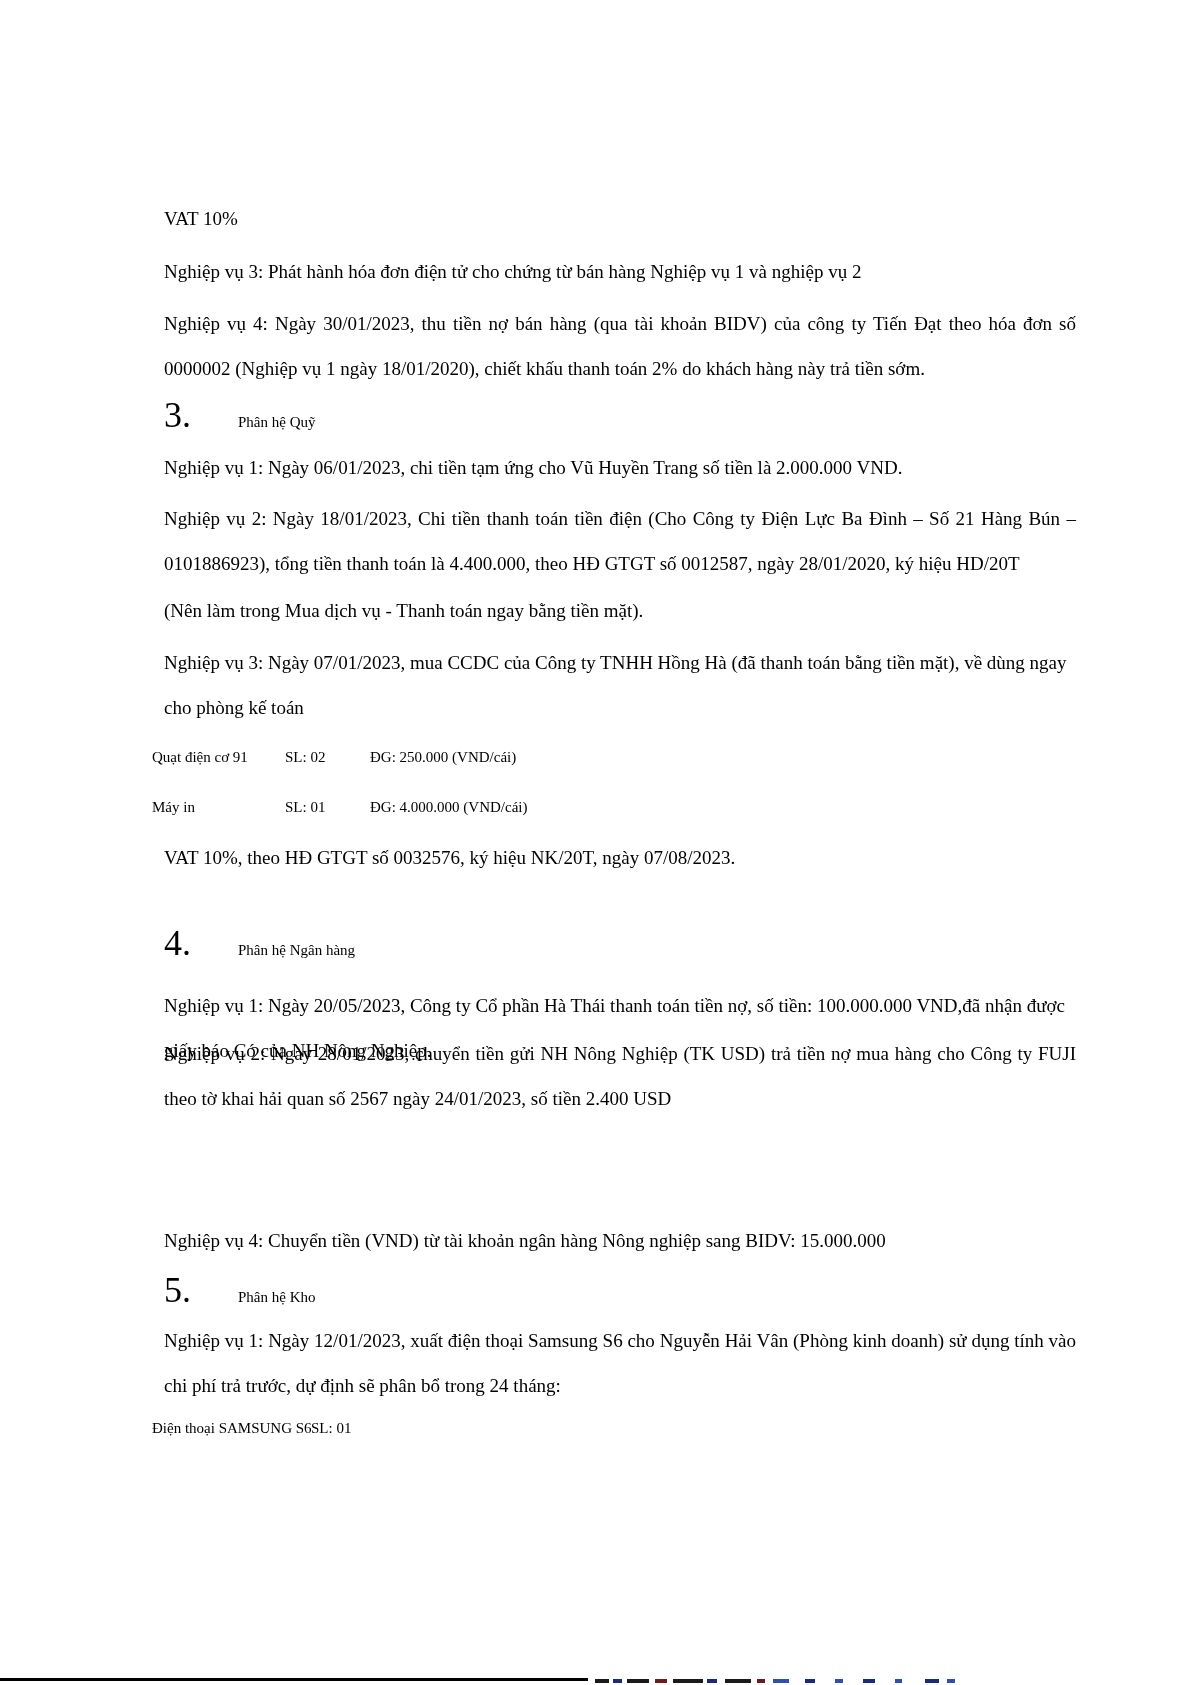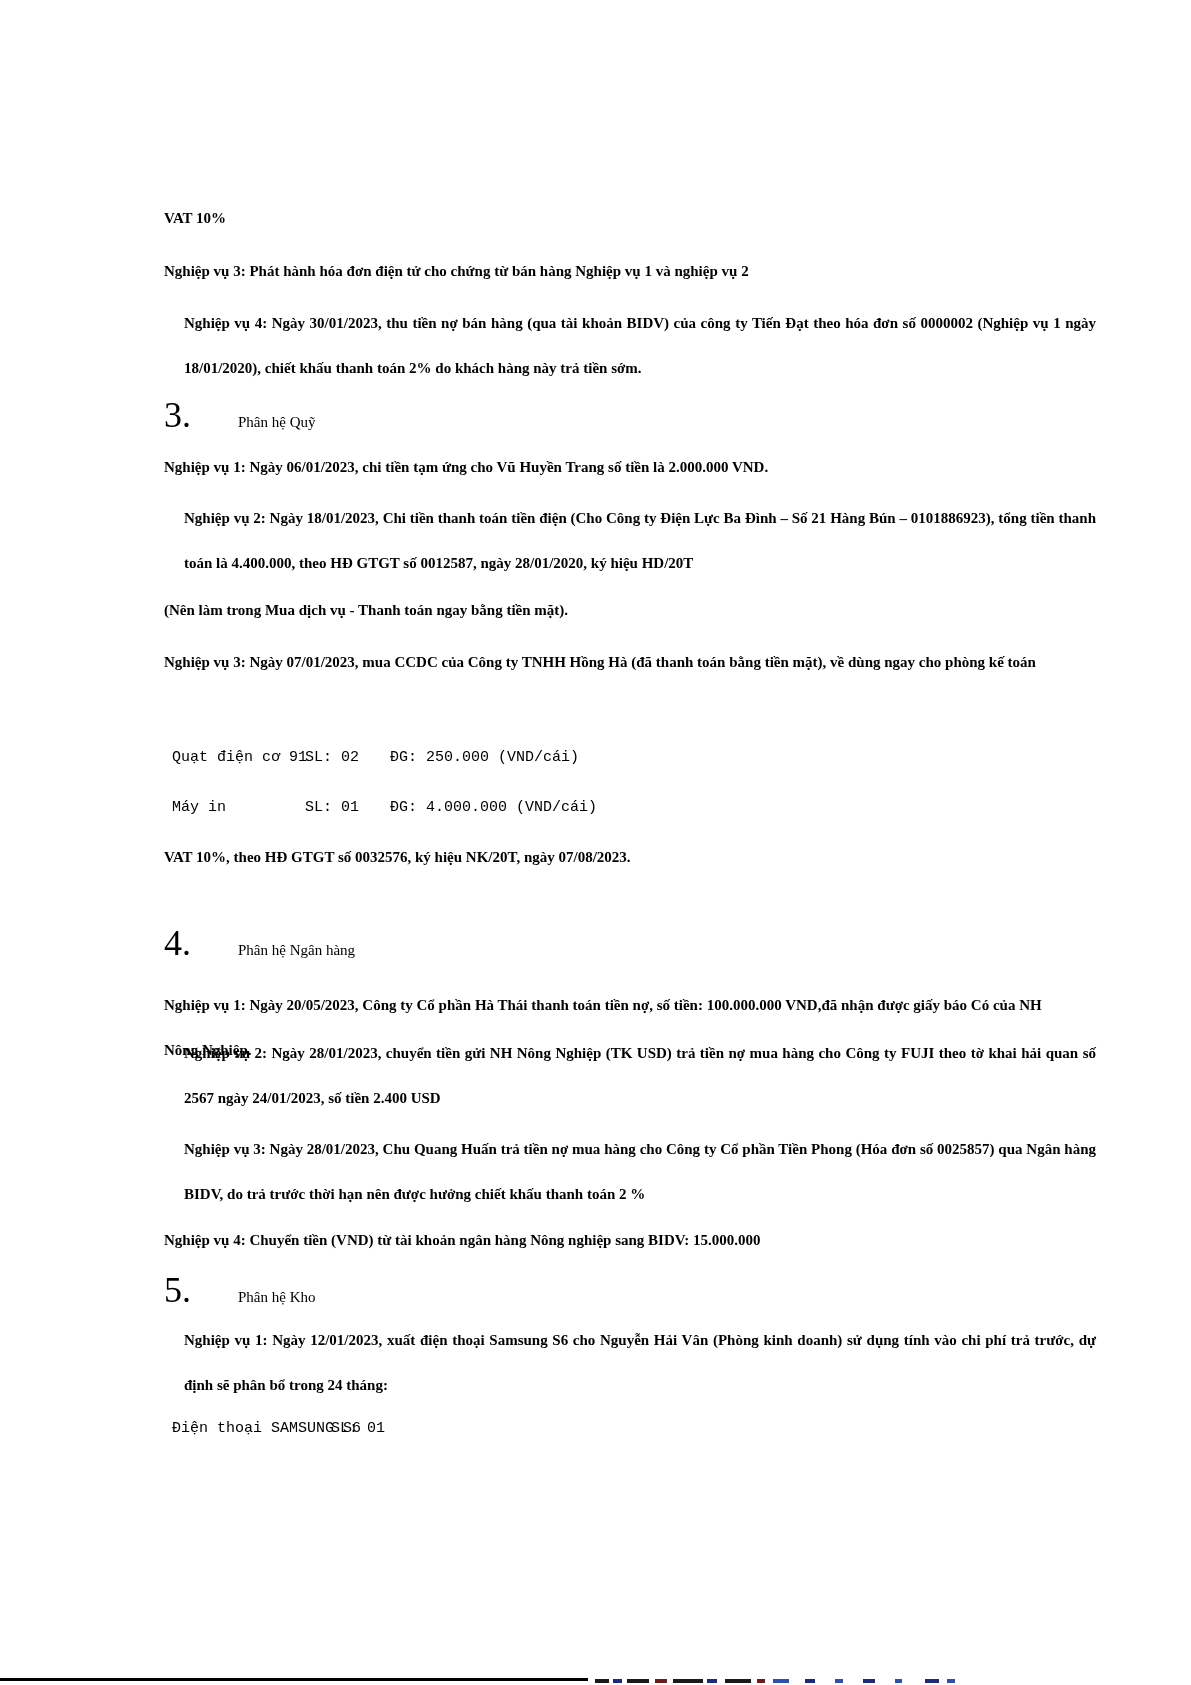--- a/index.html
+++ b/index.html
@@ -8,27 +8,26 @@
     width:1191px;height:1685px;
     background:#ffffff;
     font-family:"Liberation Serif","DejaVu Serif",serif;
     color:#000000;
     overflow:hidden;
   }
   .para{
     position:absolute;
     left:164px;
     width:912px;
-    font-size:15px;
+    font-size:19px;
     line-height:45px;
     white-space:normal;
-    font-weight:bold;
   }
-  .just{text-align:justify;margin-left:20px;}
-  .row{position:absolute;left:172px;width:912px;height:45px;font-size:15px;line-height:45px;font-family:Liberation Mono, monospace;}
+  .just{text-align:justify;}
+  .row{position:absolute;left:152px;width:912px;height:45px;font-size:15px;line-height:45px;}
   .row .cell{position:absolute;top:0;white-space:nowrap;}
   .heading{
     position:absolute;
     left:164px;
     display:flex;
     align-items:baseline;
   }
   .heading .num{
     display:inline-block;
     width:74px;
@@ -91,21 +90,20 @@
 
   <div class="para" style="top:835px">VAT 10%, theo HĐ GTGT số 0032576, ký hiệu NK/20T, ngày 07/08/2023.</div>
 
   <div class="heading" style="top:925px">
     <span class="num">4.</span>
     <span class="lbl">Phân hệ Ngân hàng</span>
   </div>
 
   <div class="para" style="top:983px">Nghiệp vụ 1: Ngày 20/05/2023, Công ty Cổ phần Hà Thái thanh toán tiền nợ, số tiền: 100.000.000 VND,đã nhận được giấy báo Có của NH Nông Nghiệp.</div>
   <div class="para just" style="top:1031px">Nghiệp vụ 2: Ngày 28/01/2023, chuyển tiền gửi NH Nông Nghiệp (TK USD) trả tiền nợ mua hàng cho Công ty FUJI theo tờ khai hải quan số 2567 ngày 24/01/2023, số tiền 2.400 USD</div>
-  <div class="para just" style="top:1127px">Nghiệp vụ 3: Ngày 28/01/2023, Chu Quang Huấn trả tiền nợ mua hàng cho Công ty Cổ phần Tiền Phong (Hóa đơn số 0025857) qua Ngân hàng BIDV, do trả trước thời hạn nên được hưởng chiết khấu thanh toán 2 %</div>
   <div class="para" style="top:1218px">Nghiệp vụ 4: Chuyển tiền (VND) từ tài khoản ngân hàng Nông nghiệp sang BIDV: 15.000.000</div>
 
   <div class="heading" style="top:1272px">
     <span class="num">5.</span>
     <span class="lbl">Phân hệ Kho</span>
   </div>
 
   <div class="para just" style="top:1318px">Nghiệp vụ 1: Ngày 12/01/2023, xuất điện thoại Samsung S6 cho Nguyễn Hải Vân (Phòng kinh doanh) sử dụng tính vào chi phí trả trước, dự định sẽ phân bổ trong 24 tháng:</div>
 
   <div class="row" style="top:1406px">

